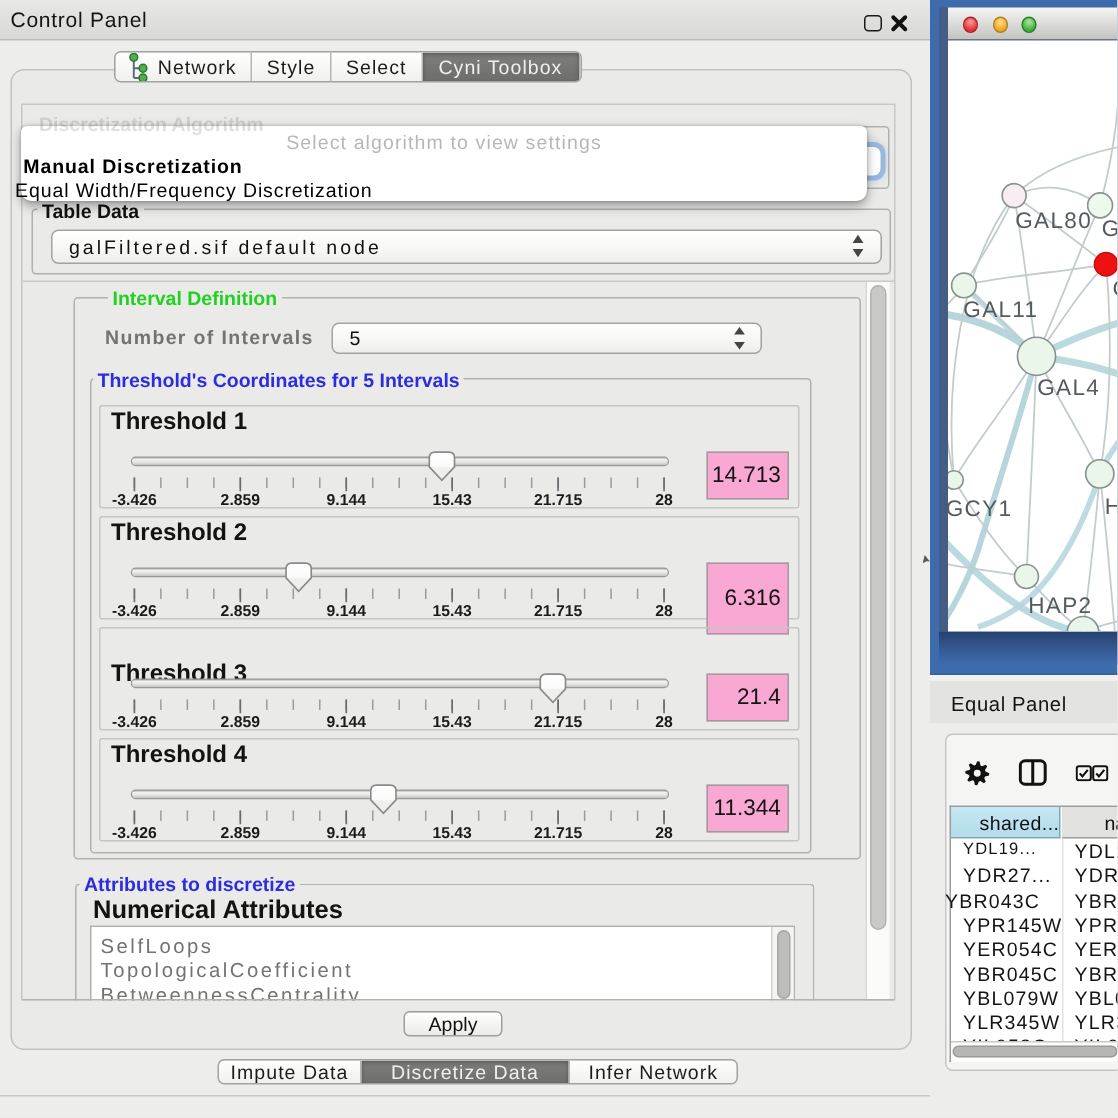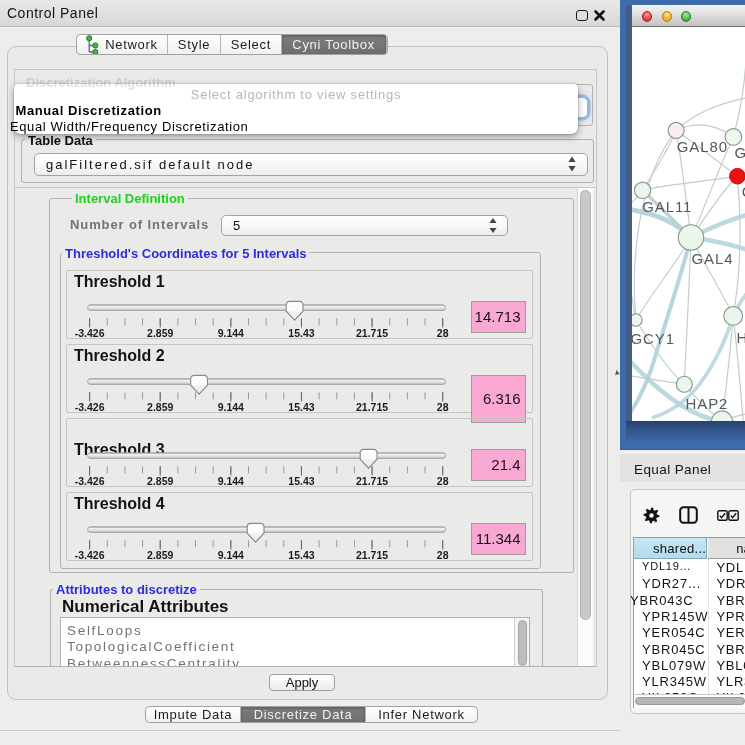--- a/index.html
+++ b/index.html
@@ -196,21 +196,21 @@
         <circle cx="3.2" cy="3.2" r="2.6" fill="#50ad50" stroke="#2a7a2e" stroke-width="1"></circle>
         <circle cx="9.3" cy="10.5" r="2.6" fill="#50ad50" stroke="#2a7a2e" stroke-width="1"></circle>
         <circle cx="9.3" cy="17" r="2.6" fill="#50ad50" stroke="#2a7a2e" stroke-width="1"></circle>
       </svg>Network</div>
     <div class="s" style="width:53px;">Style</div>
     <div class="s" style="width:60.7px;">Select</div>
     <div class="s sel" style="width:104.9px;">Cyni Toolbox</div>
   </div>
 <div class="seg" style="left:145px;top:705.5px;height:17px;">
     <div class="s" style="width:95px;">Impute Data</div>
-    <div class="s sel" style="width:125px;">Discretize Data</div>
+    <div class="s sel" style="width:139px;">Discretize Data</div>
     <div class="s last" style="width:111px;">Infer Network</div>
   </div>
 <div class="abs" style="left:0;top:730px;width:620px;height:1px;background:#c9c9c7;"></div>
 <div class="abs" style="left:14px;top:84px;width:564px;height:50px;background:#fff;border-radius:4px 4px 7px 7px;box-shadow:0 3px 7px rgba(0,0,0,0.35),0 0 2px rgba(0,0,0,0.25);z-index:50;"></div>
 <div class="abs" style="left:14px;top:86.5px;width:564px;height:15px;color:#b7b7b7;font-size:13px;text-align:center;letter-spacing:0.75px;z-index:51;">Select algorithm to view settings</div>
 <div class="abs" style="left:15.5px;top:103px;font-size:13px;font-weight:bold;color:#000;letter-spacing:0.6px;z-index:51;">Manual Discretization</div>
 <div class="abs" style="left:10px;top:118.5px;font-size:13px;color:#000;letter-spacing:0.6px;z-index:51;">Equal Width/Frequency Discretization</div>
 <div class="abs" style="left:26px;top:75px;font-size:13px;font-weight:bold;color:rgba(80,80,80,0.18);z-index:52;">Discretization Algorithm</div>
 <div class="abs" style="left:620px;top:0;width:125px;height:450px;background:#3e6bac;"></div>
 <div class="abs" style="left:626px;top:421px;width:119px;height:22px;background:linear-gradient(180deg,#24406e,#32548a 40%,#3e6bac 100%);"></div>

